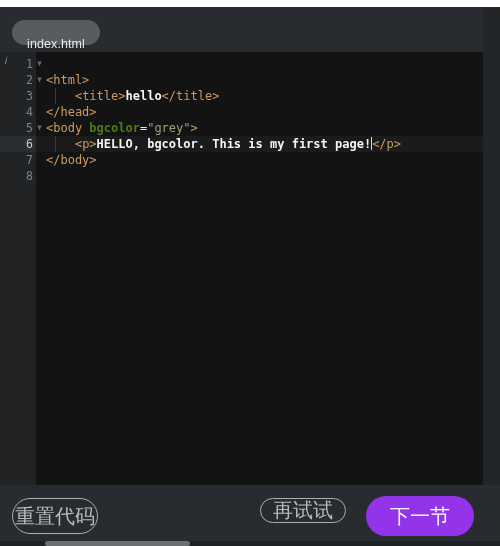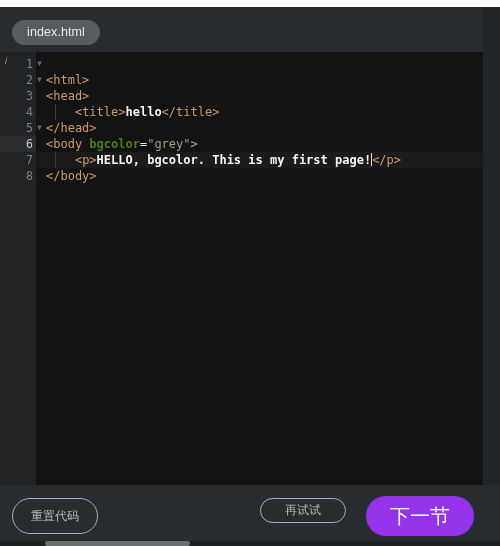--- a/index.html
+++ b/index.html
@@ -51,21 +51,21 @@
     position: absolute;
     left: 0; top: 0;
     width: 483px;
     height: 45px;
     background: #282c30;
   }
   .tab-pill {
     position: absolute;
     left: 12px; top: 13px;
     height: 25px;
-    padding: 0 15px;
+    padding: 12px 15px;
     border-radius: 13px;
     background: #585c61;
     color: #e7e9eb;
     font-size: 12.5px;
     line-height: 25px;
     letter-spacing: 0.1px;
     white-space: nowrap;
     cursor: pointer;
   }
 
@@ -186,21 +186,21 @@
     border-radius: 22px;
     font-family: "DejaVu Sans", sans-serif;
     cursor: pointer;
     user-select: none;
     white-space: nowrap;
   }
   .btn-outline {
     border: 1px solid #a8aeb4;
     background: transparent;
     color: #b7bcc1;
-    font-size: 12px;
+    font-size: 20px;
   }
   .btn-primary {
     border: none;
     background: #9333ea;
     color: #ffffff;
     font-size: 20px;
   }
 
   #btn-reset  { left: 12px;  top: 498px; width: 86px; height: 36px; }
   #btn-retry  { left: 260px; top: 498px; width: 86px; height: 25px; }
@@ -266,21 +266,20 @@
         </div>
         <div class="gutter-row">
           <span class="ln">8</span>
         </div>
       </div>
 
       <div class="code-lines">
 
         <div class="cline"><span class="tag">&lt;html&gt;</span></div>
 
-        <div class="cline"><span class="tag">&lt;head&gt;</span></div>
 
         <div class="cline"><span class="guide g1"></span>    <span class="tag">&lt;title&gt;</span><span class="txt">hello</span><span class="tag">&lt;/title&gt;</span></div>
 
         <div class="cline"><span class="tag">&lt;/head&gt;</span></div>
 
         <div class="cline"><span class="tag">&lt;body </span><span class="attr">bgcolor</span><span class="eq">=</span><span class="str">"grey"</span><span class="tag">&gt;</span></div>
 
         <div class="cline active"><span class="guide g1"></span>    <span class="tag">&lt;p&gt;</span><span class="txt">HELLO, bgcolor. This is my first page!</span><span class="caret"></span><span class="tag">&lt;/p&gt;</span></div>
 
         <div class="cline"><span class="tag">&lt;/body&gt;</span></div>

